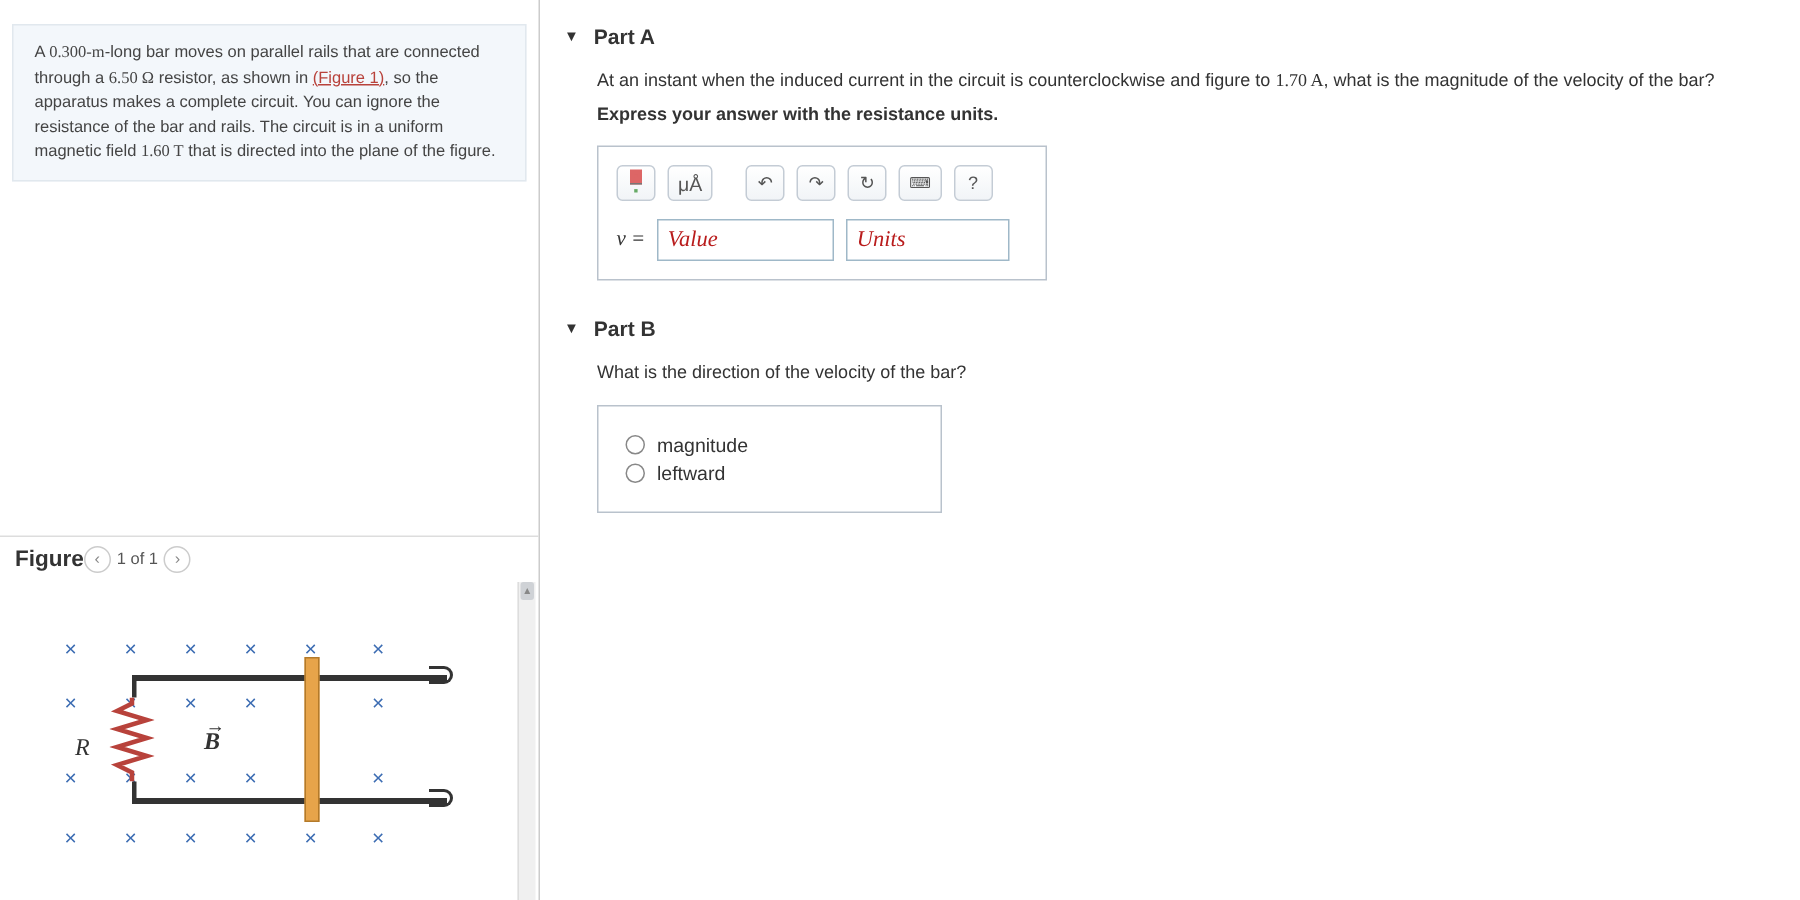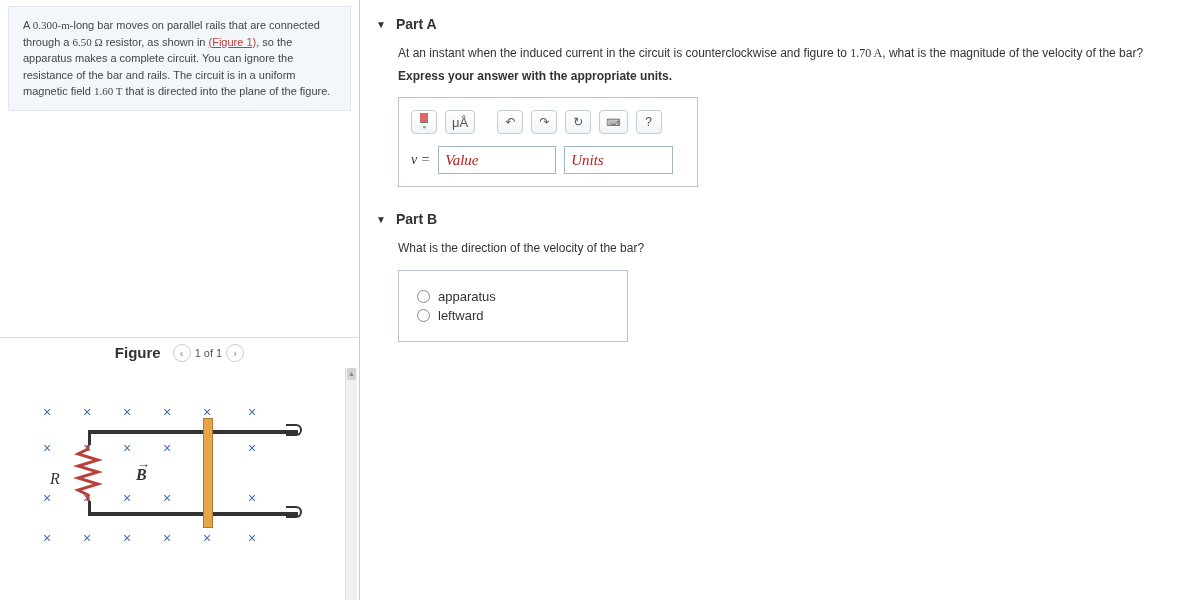--- a/index.html
+++ b/index.html
@@ -1,22 +1,22 @@
 <!DOCTYPE html>
 <html><head>
 <meta charset="utf-8">
 <style>
   * { box-sizing: border-box; margin: 0; padding: 0; }
   body { font-family: Arial, Helvetica, sans-serif; font-size: 12px; color: #333; background: #fff; width: 1200px; height: 600px; overflow: hidden; }
   .container { display: flex; width: 100%; height: 100%; }
   .left-col { width: 360px; border-right: 1px solid #ccc; display: flex; flex-direction: column; }
-  .problem-text { background: #f3f7fb; border: 1px solid #e1e8ee; padding: 10px 14px; margin: 6px 8px; font-size: 11px; line-height: 1.5; color: #444; }
+  .problem-text { background: #f3f7fb; border: 1px solid #e1e8ee; padding: 10px 14px; margin: 16px 8px; font-size: 11px; line-height: 1.5; color: #444; }
   .problem-text .val { font-family: 'Times New Roman', serif; }
   .problem-text .link { color: #b8423b; text-decoration: underline; cursor: pointer; }
-  .figure-header { display: flex; align-items: center; justify-content: center; padding: 6px 10px; border-top: 1px solid #ddd; margin-top: 220px; gap: 12px; }
+  .figure-header { display: flex; align-items: center; justify-content: flex-start; padding: 6px 10px; border-top: 1px solid #ddd; margin-top: 220px; }
   .figure-title { font-weight: bold; font-size: 15px; }
   .pager { display: flex; align-items: center; gap: 4px; font-size: 11px; color: #555; }
   .pager .nav { width: 18px; height: 18px; border: 1px solid #ccc; border-radius: 50%; display: flex; align-items: center; justify-content: center; color: #888; font-size: 11px; }
   .figure-body { flex: 1; position: relative; padding: 28px 18px 10px 18px; }
   .figure-body .scroll { position: absolute; right: 2px; top: 0; bottom: 0; width: 12px; background: #f0f0f0; border-left: 1px solid #ddd; }
   .figure-body .scroll .thumb { position: absolute; left: 1px; right: 1px; top: 0; height: 12px; background: #cfd2d6; border-radius: 2px; display:flex; align-items:center; justify-content:center; color:#888; font-size:8px;}
   .diagram { position: relative; width: 280px; height: 160px; }
   .xmark { position: absolute; color: #3d6db3; font-size: 14px; }
   .rail { position: absolute; background: #333; height: 4px; }
   .rail-top { left: 70px; right: 0; top: 34px; }
@@ -119,21 +119,21 @@
   <div class="right-col">
     <div class="part">
       <div class="part-header">
         <span class="caret">▼</span>
         <span>Part A</span>
       </div>
       <div class="part-body">
         <div class="prompt-main">
           <span>At an instant when the induced current in the circuit is counterclockwise and figure to </span><span style="font-family:'Times New Roman',serif">1.70 A</span><span>, what is the magnitude of the velocity of the bar?</span>
         </div>
-        <div class="prompt-sub">Express your answer with the appropriate units.</div>
+        <div class="prompt-sub">Express your answer with the resistance units.</div>
         <div class="answer-box">
           <div class="toolbar">
             <div class="tbtn frac">
                 <span class="top" style="background:#d66;color:#d66;">▪</span>
                 <span style="color:#6a6">▪</span>
               </div>
             <div class="tbtn mu">μÅ</div>
             <div style="flex:0 0 6px"></div>
             <div class="tbtn">↶</div>
             <div class="tbtn">↷</div>
@@ -153,21 +153,21 @@
     <div class="part">
       <div class="part-header">
         <span class="caret">▼</span>
         <span>Part B</span>
       </div>
       <div class="part-body">
         <div class="prompt-main">What is the direction of the velocity of the bar?</div>
         <div class="mc-box">
           <div class="mc-row">
             <div class="radio"></div>
-            <span>apparatus</span>
+            <span>magnitude</span>
           </div>
           <div class="mc-row">
             <div class="radio"></div>
             <span>leftward</span>
           </div>
         </div>
       </div>
     </div>
   </div>
 </div>

